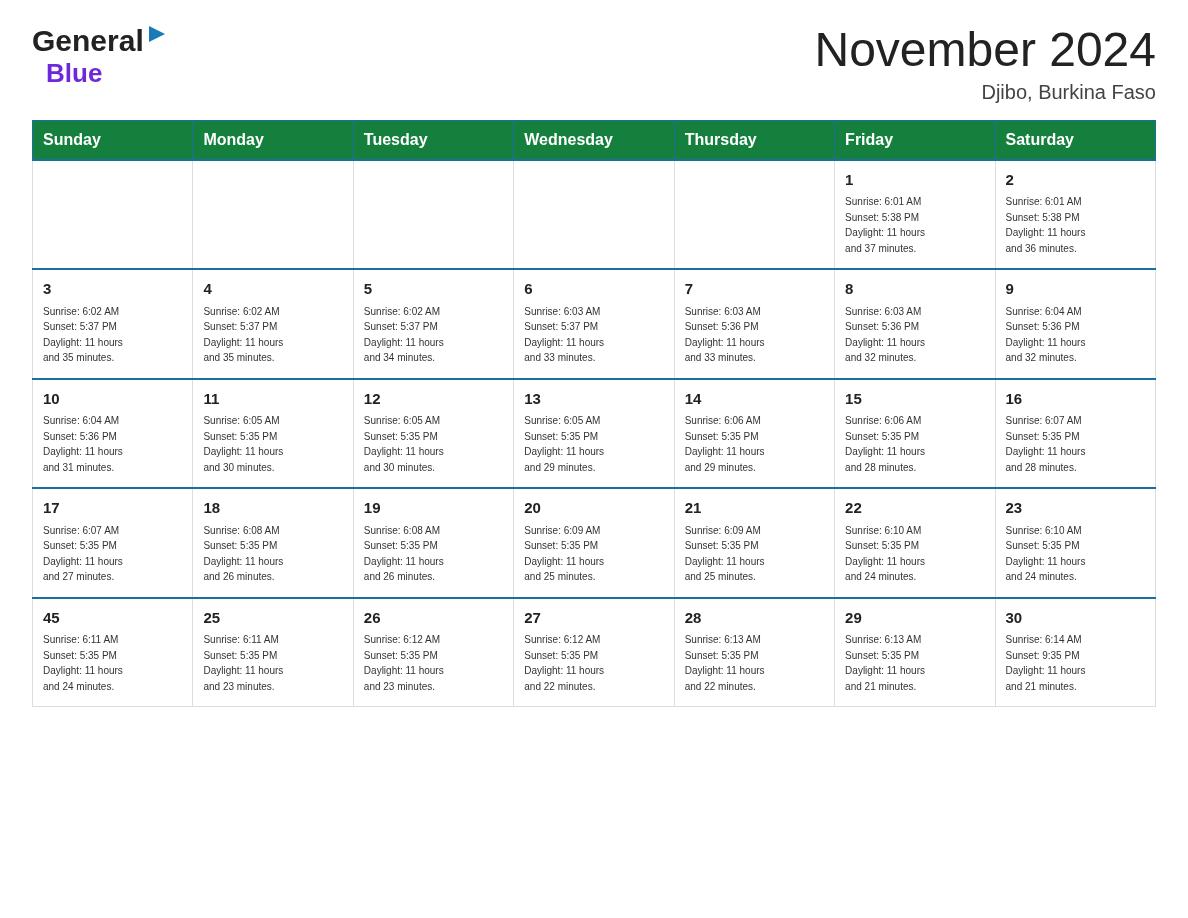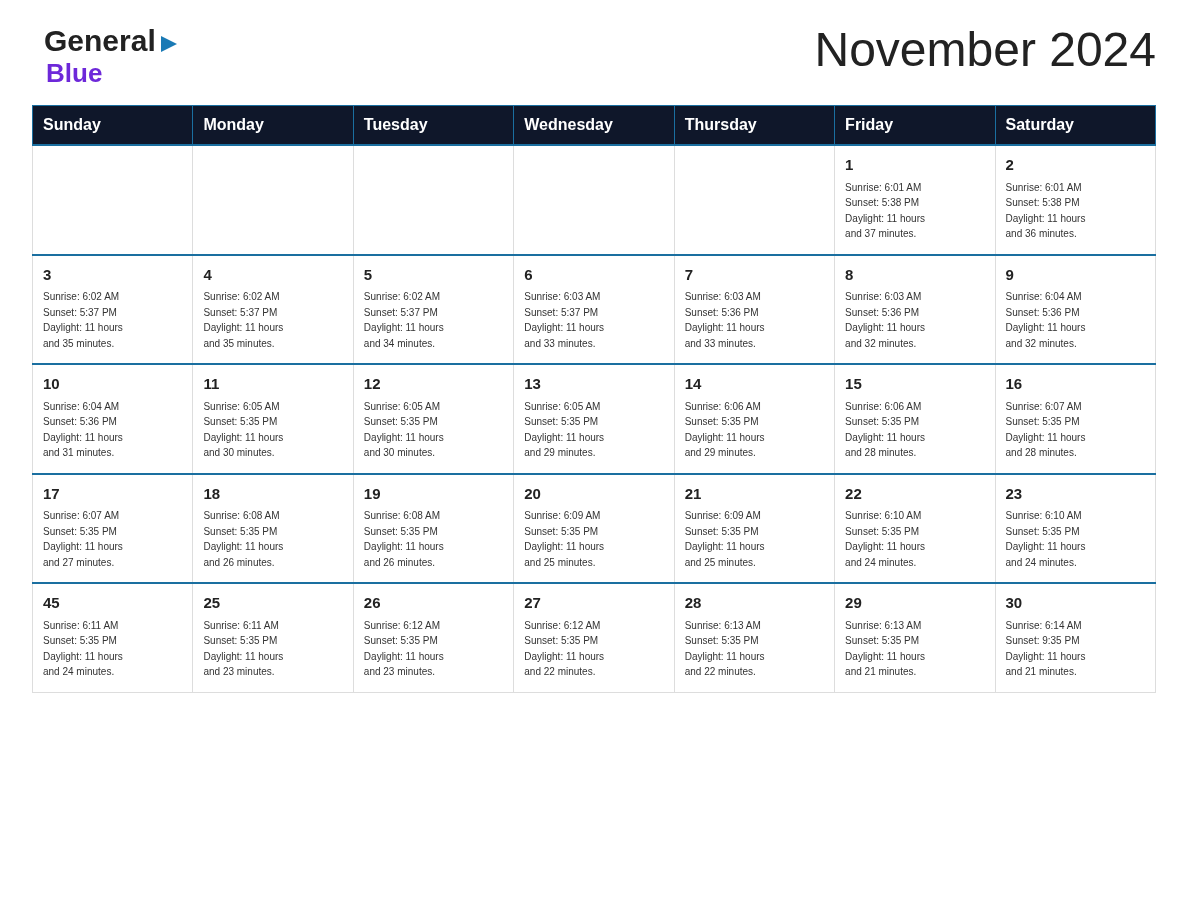--- a/index.html
+++ b/index.html
@@ -36,21 +36,21 @@
       font-size: 20px;
       color: #444;
       margin-top: 4px;
     }
     .calendar-table {
       width: 100%;
       border-collapse: collapse;
       table-layout: fixed;
     }
     .calendar-table thead tr th {
-      background: #0f172a;
+      background: #15803d;
       color: #fff;
       font-size: 16px;
       font-weight: bold;
       padding: 10px 10px;
       border: 1px solid #1a6fa0;
       text-align: left;
     }
     .calendar-table tbody tr {
       border-top: 2px solid #1a6fa0;
     }
@@ -74,22 +74,21 @@
       color: #333;
       font-size: 10px;
       line-height: 1.55;
     }
     .empty-cell {
       background: #f8f8f8;
     }
     
     .logo-wrapper {
       display: flex;
-      align-items: flex-end;
-      margin-left: 12px;
+      align-items: flex-start;
     }
     .logo-text-general {
       font-size: 30px;
       font-weight: bold;
       color: #222;
     }
     .logo-triangle {
       display: inline-block;
       margin-left: 3px;
       vertical-align: middle;
@@ -111,20 +110,21 @@
           <polygon points="2,18 18,10 2,2" fill="#1a7ab5"></polygon>
         </svg>
       </span>
     </div>
     <div class="logo-row2">
       <span style="font-size:26px;font-weight:bold;color:#6d28d9;">Blue</span>
     </div>
   </div>
   <div class="title-area">
     <div class="month-title">November 2024</div>
+    <div class="location-title">Djibo, Burkina Faso</div>
   </div>
 </div>
 
 <table class="calendar-table">
   <thead>
     <tr>
     <th>Sunday</th>
         <th>Monday</th>
         <th>Tuesday</th>
         <th>Wednesday</th>

